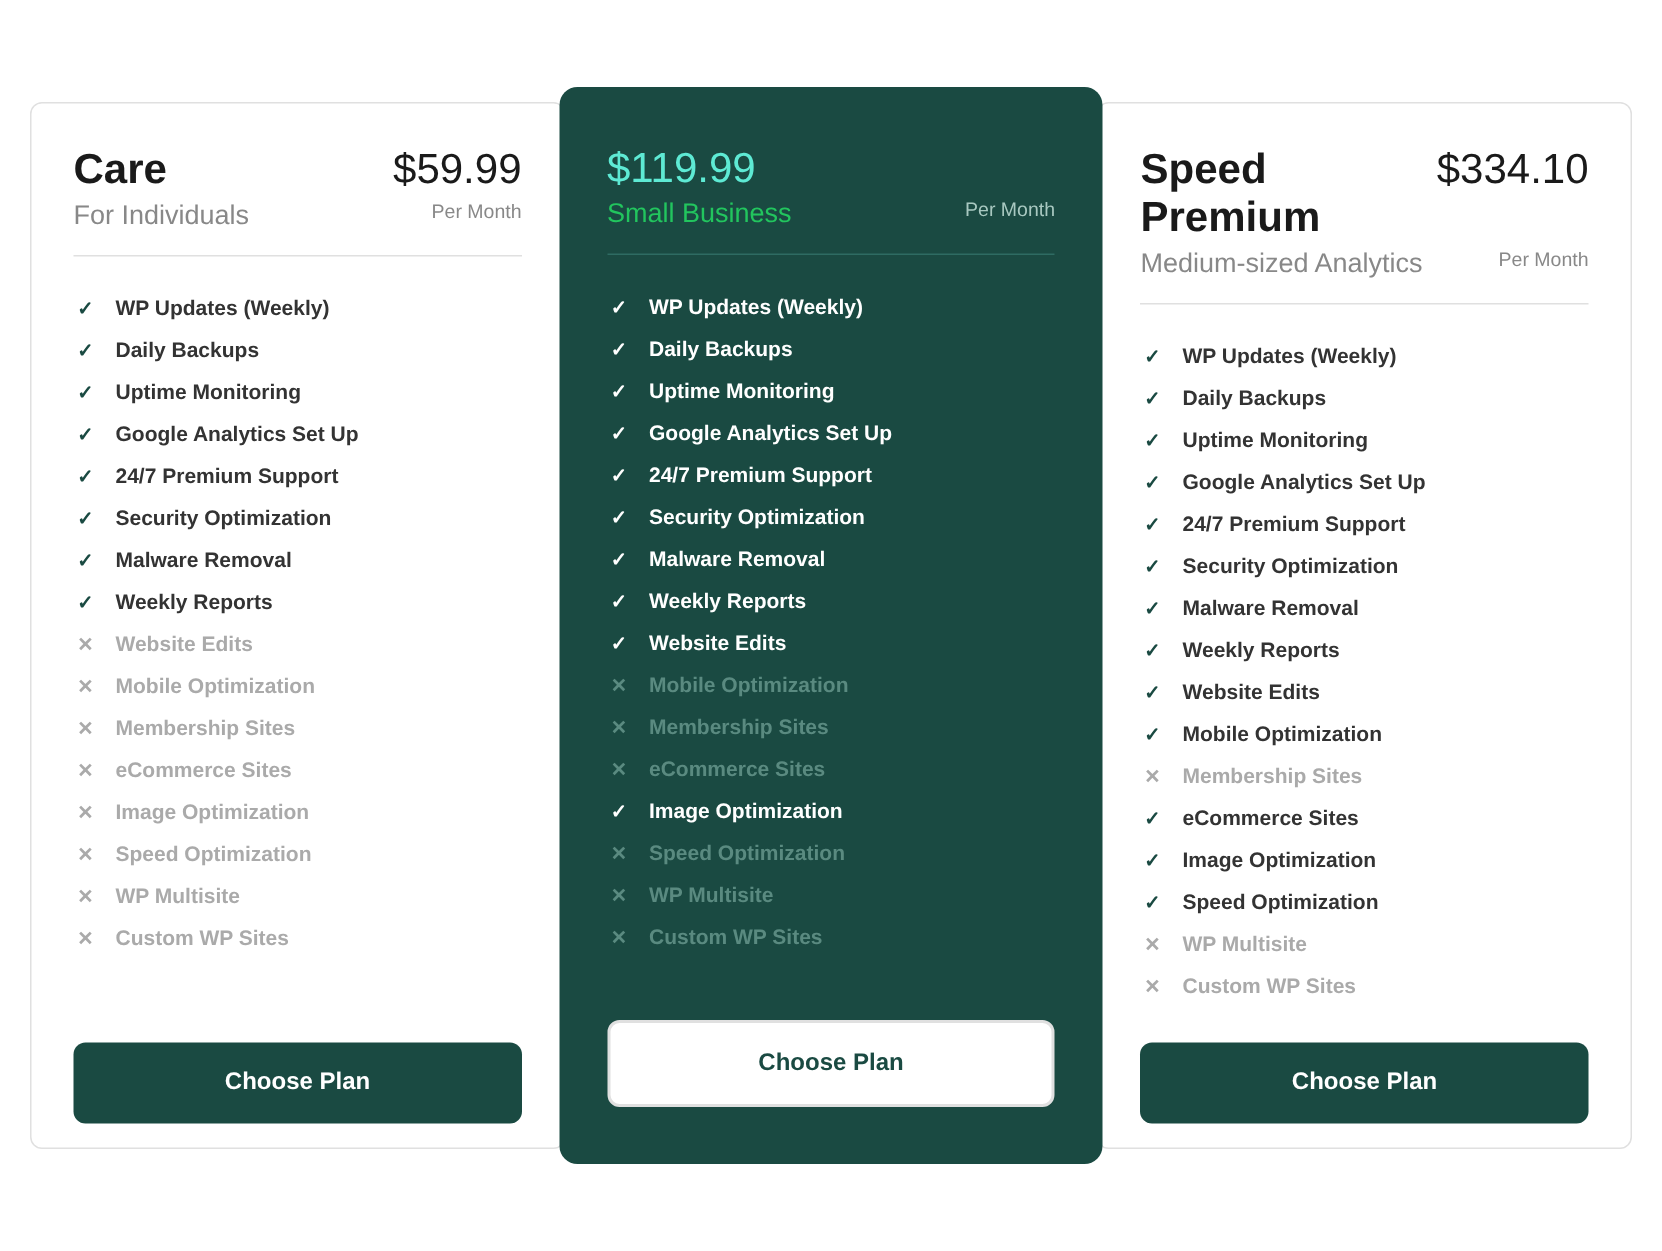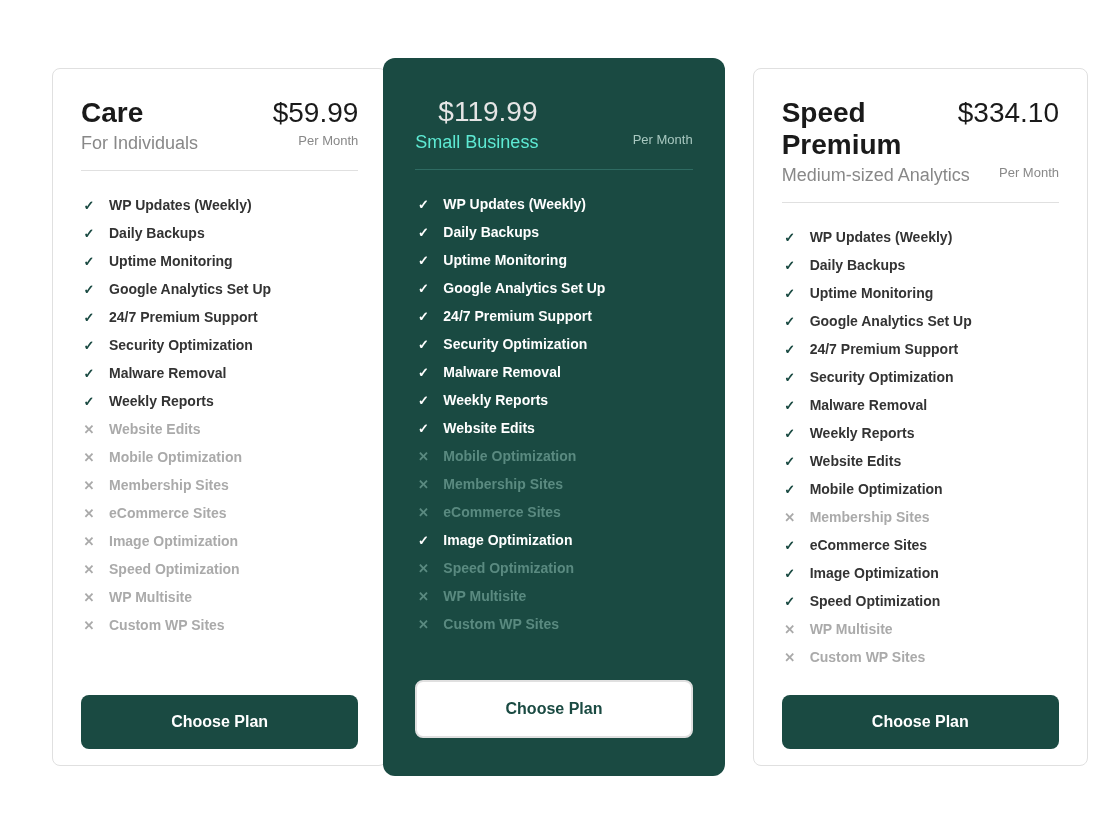--- a/index.html
+++ b/index.html
@@ -21,21 +21,20 @@
     }
     .plan-card {
       flex: 1;
       background: #ffffff;
       border: 1px solid #e0e0e0;
       border-radius: 8px;
       padding: 28px 28px 16px 28px;
       display: flex;
       flex-direction: column;
       position: relative;
-      margin-left: 32px;
     }
     .plan-card.featured {
       background: #1a4a42;
       border: none;
       border-radius: 12px;
       z-index: 2;
       margin: -10px -4px;
       padding: 38px 32px 38px 32px;
     }
     .plan-header {
@@ -52,34 +51,33 @@
     .plan-card.featured .plan-name {
       color: #ffffff;
     }
     .plan-price {
       font-size: 28px;
       font-weight: 400;
       color: #1a1a1a;
       text-align: right;
     }
     .plan-card.featured .plan-price {
-      color: #e5e5e5;
-      margin-left: 23px;
+      color: #5eead4;
     }
     .plan-subheader {
       display: flex;
       justify-content: space-between;
       margin-bottom: 16px;
     }
     .plan-subtitle {
       font-size: 18px;
       color: #888;
     }
     .plan-card.featured .plan-subtitle {
-      color: #5eead4;
+      color: #22c55e;
     }
     .plan-period {
       font-size: 13px;
       color: #888;
     }
     .plan-card.featured .plan-period {
       color: #a8c8c0;
     }
     .divider {
       height: 1px;

